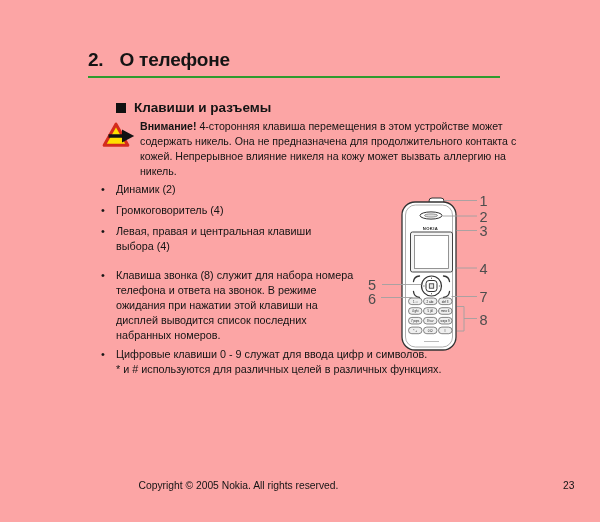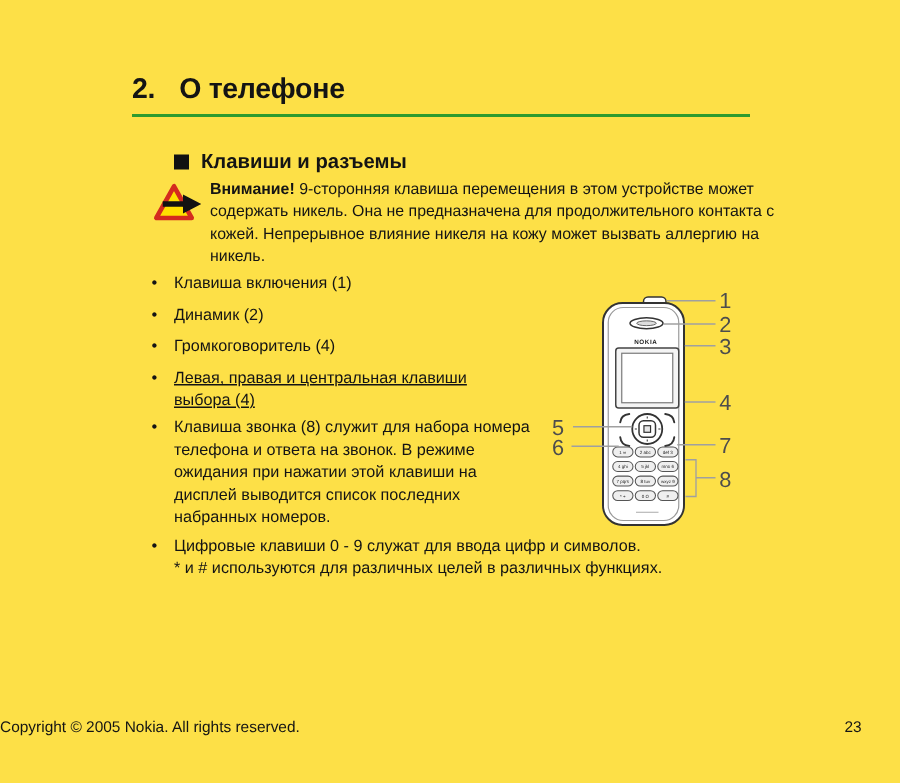--- a/index.html
+++ b/index.html
@@ -1,43 +1,43 @@
 <!DOCTYPE html>
 <html><head>
 <meta charset="utf-8">
 <style>
   html,body{margin:0;padding:0;background:#fff;}
   .page{
-    position:relative;width:600px;height:522px;background:#fde047;overflow:hidden;
+    position:relative;width:600px;height:522px;background:#fca5a5;overflow:hidden;
     font-family:"Liberation Sans","DejaVu Sans",sans-serif;color:#111;
   }
   
   .chapter{position:absolute;left:88px;top:49px;font-size:19px;font-weight:bold;color:#141414;letter-spacing:-0.2px;}
   .chapter .num{display:inline-block;margin-right:16px;}
   .chapter-rule{position:absolute;left:88px;top:76px;width:412px;height:2px;background:#2e9b2e;}
   
   .section-head{position:absolute;left:88px;top:100px;display:flex;align-items:center;margin-left:28px;}
   .sq{width:10px;height:10px;background:#111;margin-right:8px;flex:0 0 auto;}
   .section-head span{font-size:13.5px;font-weight:bold;color:#141414;}
   
   .warn-icon{position:absolute;left:101px;top:121px;width:34px;height:28px;}
   .warn-text{position:absolute;left:140px;top:119px;width:390px;font-size:10.6px;line-height:15px;color:#141414;}
   .warn-text .lbl{font-weight:bold;}
   .pre{white-space:pre-line;}
   
   ul.bullets{position:absolute;left:100px;top:182px;margin:0;padding:0;list-style:none;width:430px;}
   ul.bullets li{position:relative;padding-left:16px;margin:0 0 6px 0;font-size:10.8px;line-height:15px;color:#141414;}
   ul.bullets li::before{content:"\2022";position:absolute;left:1px;top:0;font-size:11px;}
-  ul.bullets li.m3{margin-bottom:3px;text-decoration:underline;}
+  ul.bullets li.m3{margin-bottom:14px;}
   ul.bullets li.m4{margin-bottom:4px;}
   ul.bullets li.m7{margin-bottom:7px;}
   
   .figure{position:absolute;left:358px;top:184px;}
   
-  .footer{position:absolute;left:0;top:480px;width:477px;text-align:left;font-size:10.3px;color:#141414;}
+  .footer{position:absolute;left:0;top:480px;width:477px;text-align:center;font-size:10.3px;color:#141414;}
   .pageno{position:absolute;left:563px;top:480px;font-size:10.3px;color:#141414;text-align:right;}
 </style>
 </head>
 <body>
 
 <div class="page">
 
   <h1 class="chapter" style="margin:0;">
     <span class="num">2.</span><span>О телефоне</span>
   </h1>
@@ -46,28 +46,27 @@
   <div class="section-head">
     <div class="sq"></div>
     <span>Клавиши и разъемы</span>
   </div>
 
   <svg class="warn-icon" viewBox="0 0 34 28" aria-hidden="true">
     <path d="M15 3.2 L3.2 24.3 H26.8 Z" fill="#ffe000" stroke="#d42b1e" stroke-width="3.1" stroke-linejoin="round"></path>
     <path d="M7.5 13.2 H21 V8.6 L33.2 15 L21 21.4 V16.8 H7.5 Z" fill="#121212"></path>
   </svg>
   <p class="warn-text" style="margin:0;">
-    <strong class="lbl">Внимание!</strong><span class="pre"> 9-сторонняя клавиша перемещения в этом устройстве может
+    <strong class="lbl">Внимание!</strong><span class="pre"> 4-сторонняя клавиша перемещения в этом устройстве может
 содержать никель. Она не предназначена для продолжительного контакта с
 кожей. Непрерывное влияние никеля на кожу может вызвать аллергию на
 никель.</span>
   </p>
 
   <ul class="bullets">
-    <li><span class="pre">Клавиша включения (1)</span></li>
     <li><span class="pre">Динамик (2)</span></li>
     <li><span class="pre">Громкоговоритель (4)</span></li>
     <li class="m3"><span class="pre">Левая, правая и центральная клавиши
 выбора (4)</span></li>
     <li class="m4"><span class="pre">Клавиша звонка (8) служит для набора номера
 телефона и ответа на звонок. В режиме
 ожидания при нажатии этой клавиши на
 дисплей выводится список последних
 набранных номеров.</span></li>
     <li><span class="pre">Цифровые клавиши 0 - 9 служат для ввода цифр и символов.

